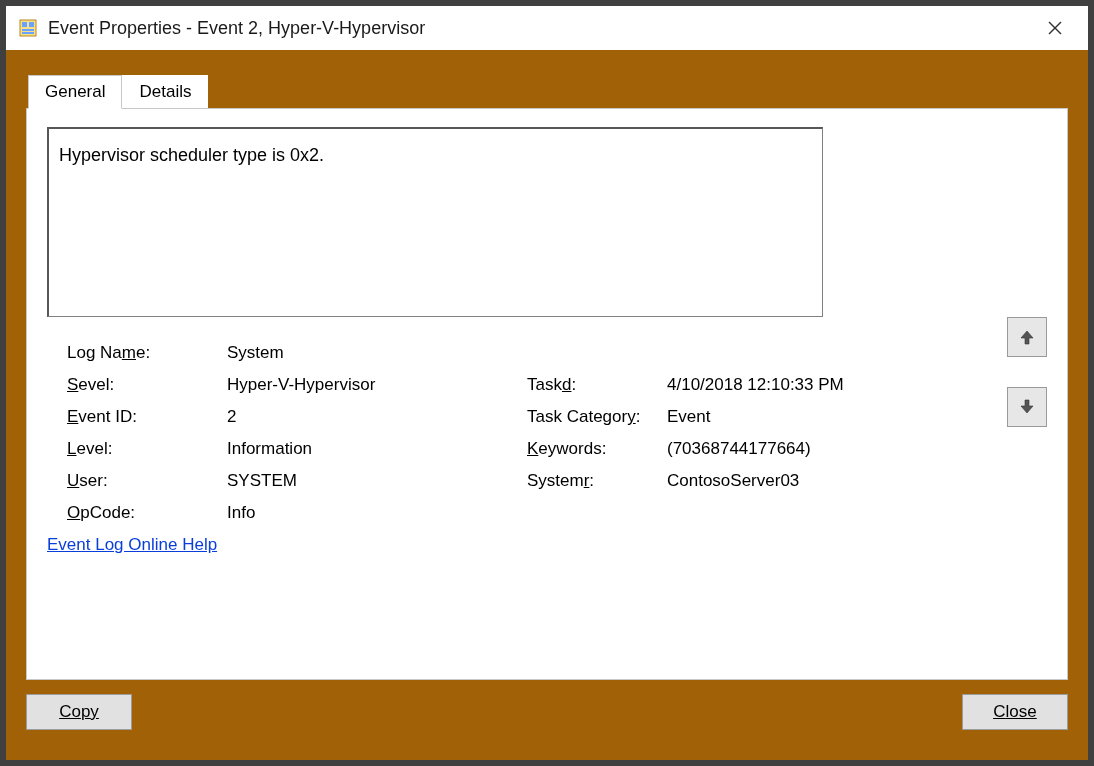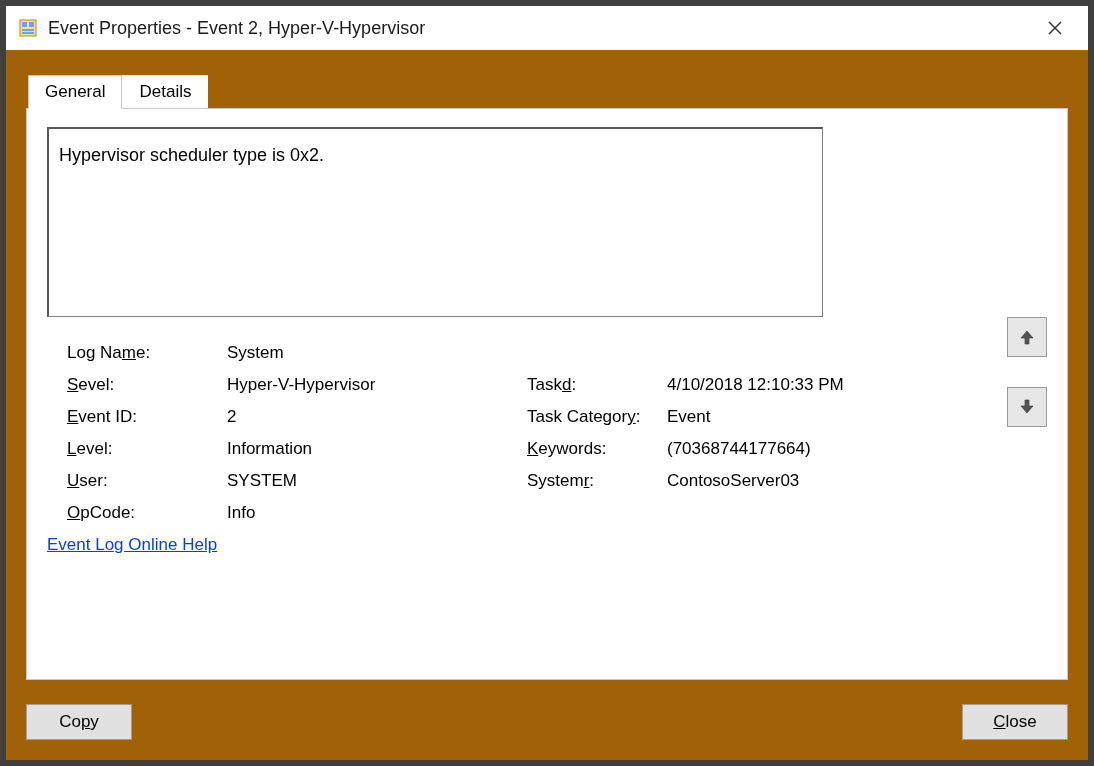--- a/index.html
+++ b/index.html
@@ -133,23 +133,24 @@
     align-items: center;
     justify-content: center;
     cursor: pointer;
     margin-bottom: 30px;
   }
   .nav-btn svg { display: block; }
 
   .footer {
     height: 60px;
     display: flex;
-    align-items: flex-end;
+    align-items: flex-start;
     justify-content: space-between;
     padding-top: 14px;
+    text-decoration: underline;
   }
   .push-btn {
     min-width: 106px;
     height: 36px;
     border: 1px solid #9c9c9c;
     background: #e1e1e1;
     font-size: 17px;
     cursor: pointer;
     display: inline-flex;
     align-items: center;

